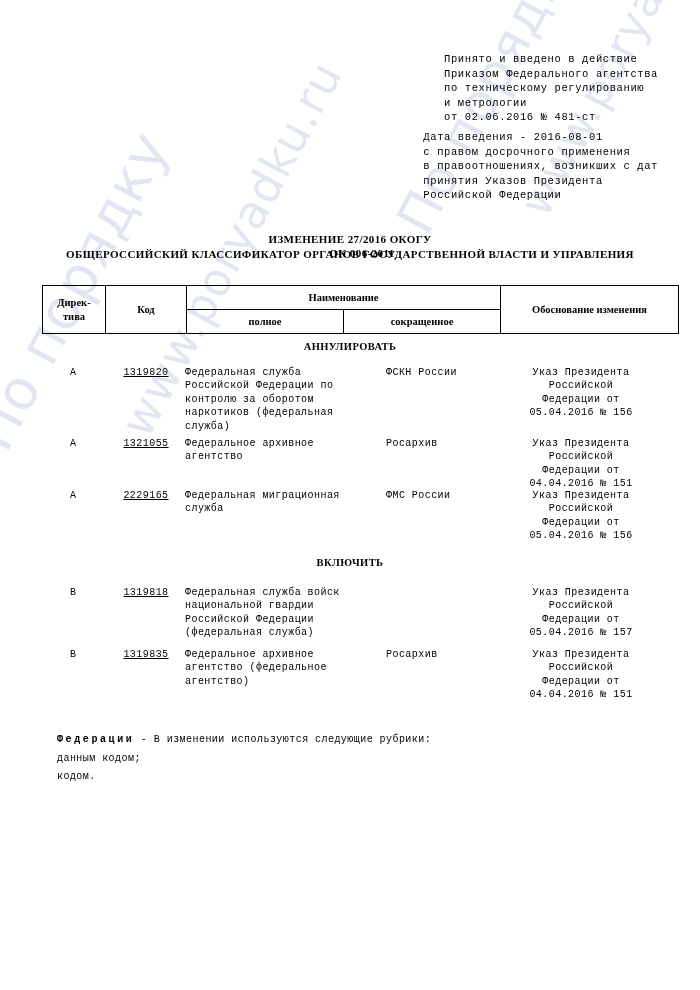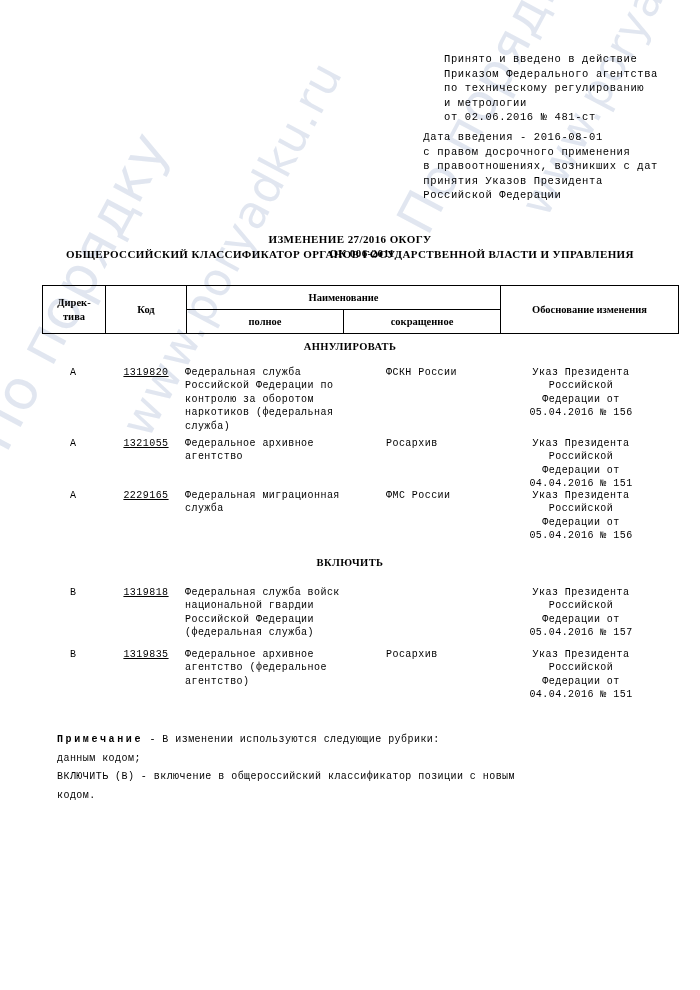--- a/index.html
+++ b/index.html
@@ -288,21 +288,20 @@
           <div class="cell c-short">Росархив</div>
           <div class="cell c-basis">Указ Президента
 Российской
 Федерации от
 04.04.2016 № 151</div>
         </div>
       </div>
 
     <div id="note-block">
       <span class="note-line">
-        <span id="note-label">Примечание</span><span> - В изменении используются следующие рубрики:</span>
+        <span id="note-label">Федерации</span><span> - В изменении используются следующие рубрики:</span>
       </span>
       <span class="note-line">данным кодом;</span>
-      <span class="note-line note-justify">ВКЛЮЧИТЬ (В) - включение в общероссийский классификатор позиции с новым</span>
       <span class="note-line">кодом.</span>
     </div>
 
   </div>
 </div>
 
 </body></html>

